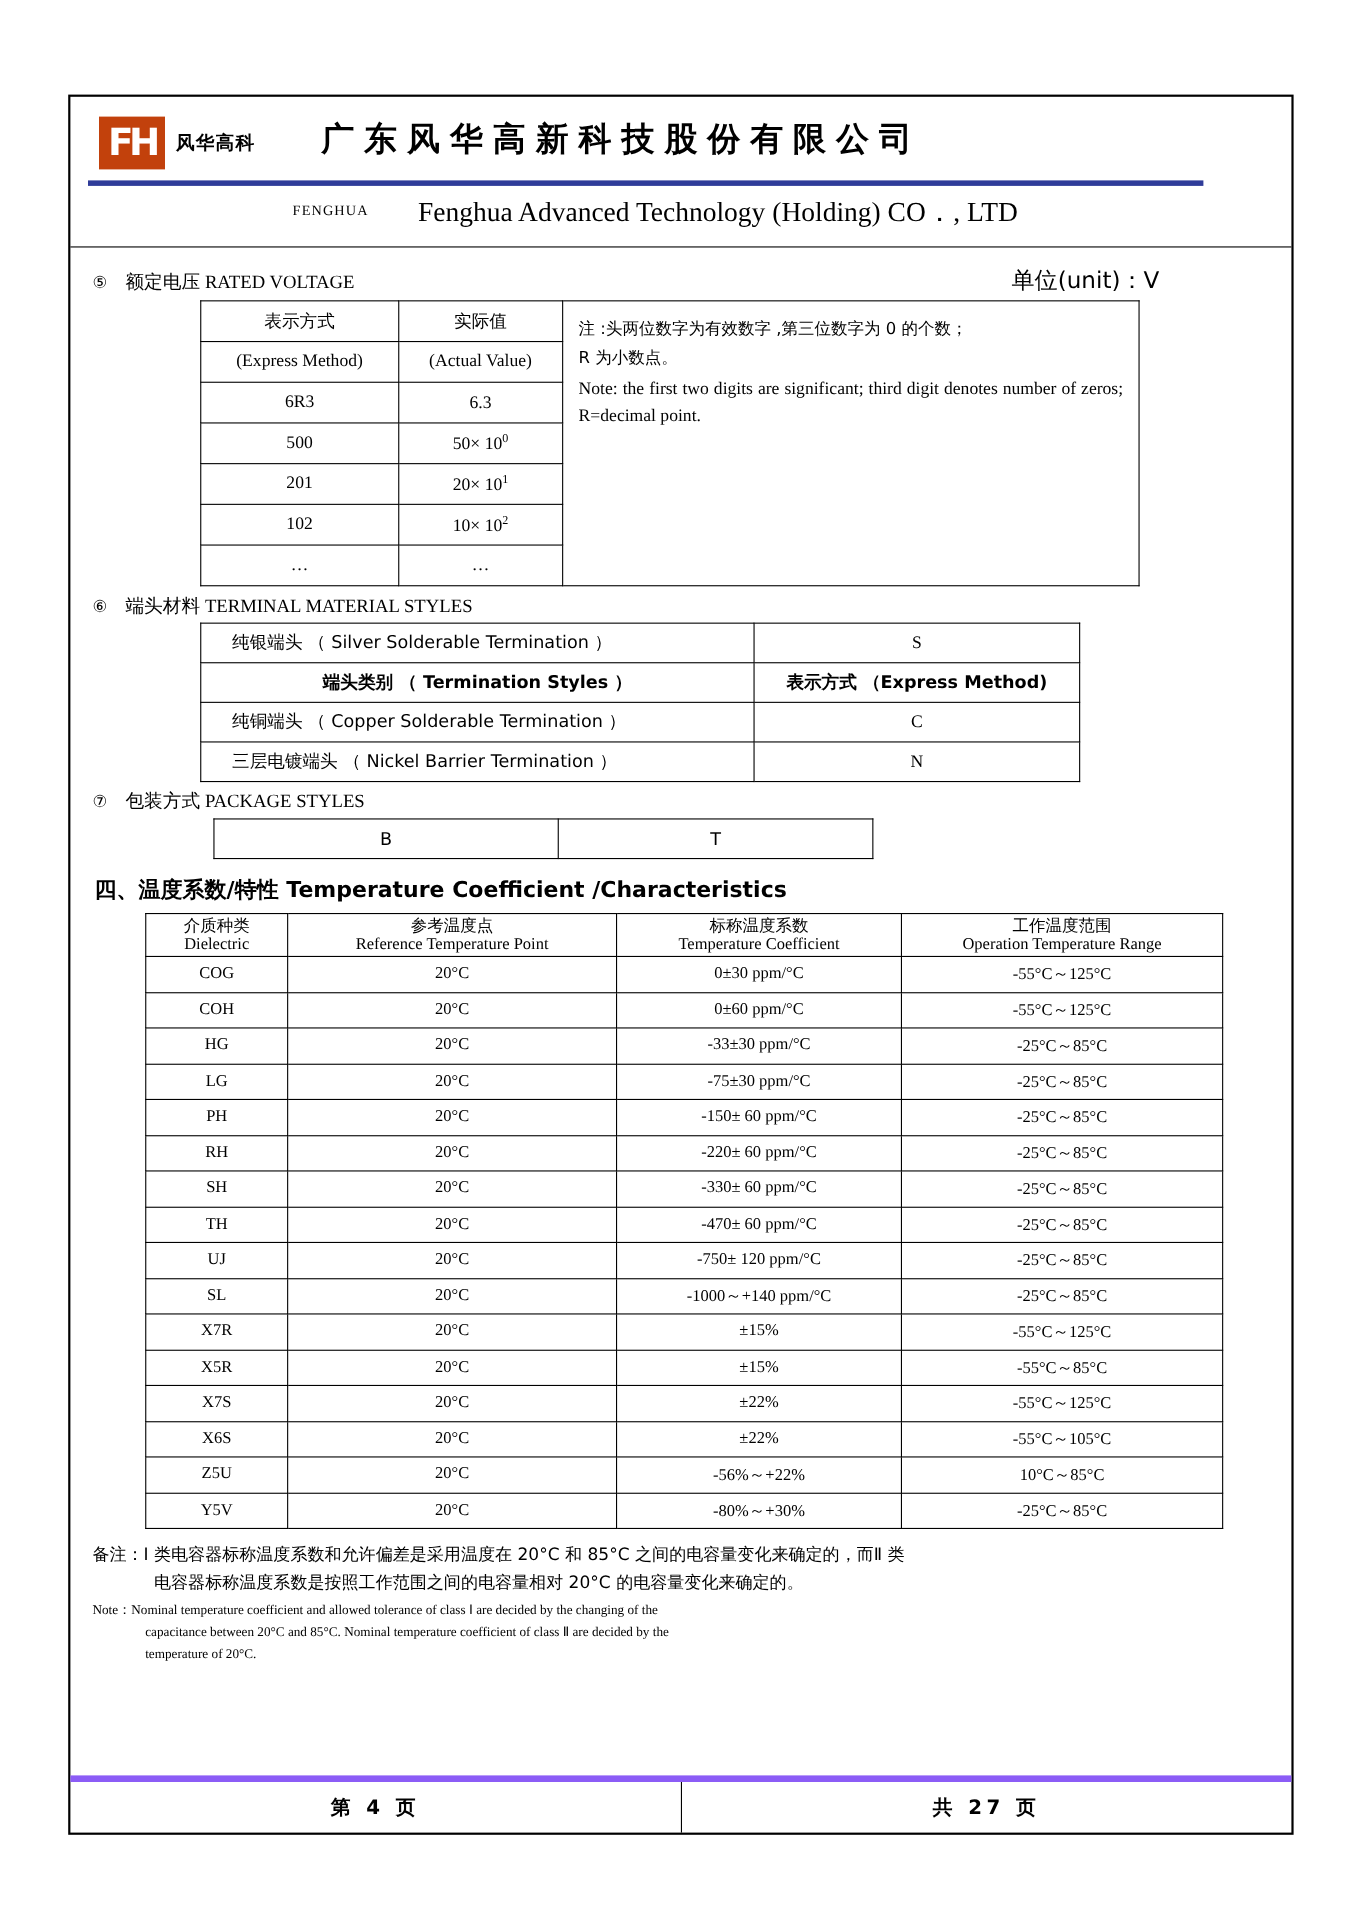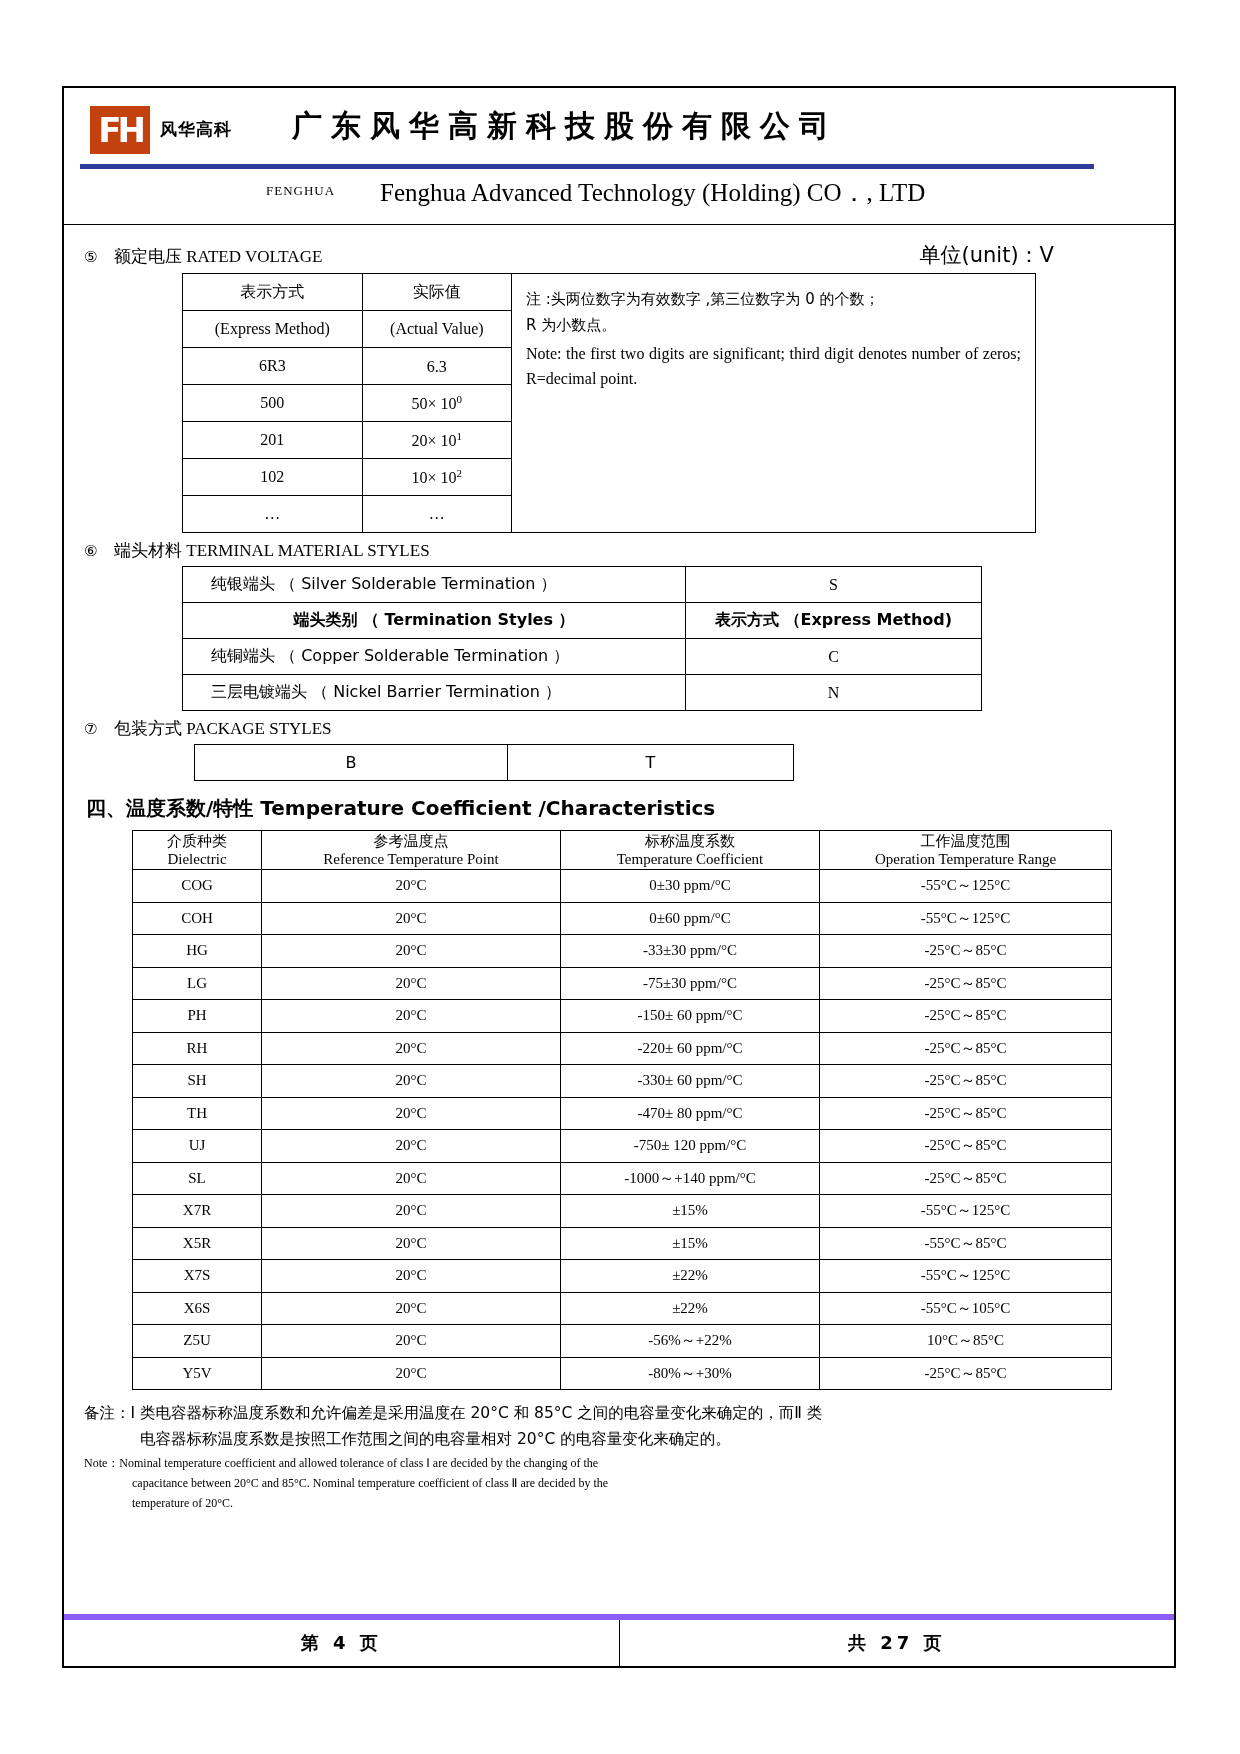--- a/index.html
+++ b/index.html
@@ -395,21 +395,21 @@
       </tr>
       <tr>
         <td>SH</td>
         <td>20°C</td>
         <td>-330± 60   ppm/°C</td>
         <td>-25°C～85°C</td>
       </tr>
       <tr>
         <td>TH</td>
         <td>20°C</td>
-        <td>-470± 80   ppm/°C</td>
+        <td>-470± 60   ppm/°C</td>
         <td>-25°C～85°C</td>
       </tr>
       <tr>
         <td>UJ</td>
         <td>20°C</td>
         <td>-750± 120   ppm/°C</td>
         <td>-25°C～85°C</td>
       </tr>
       <tr>
         <td>SL</td>

